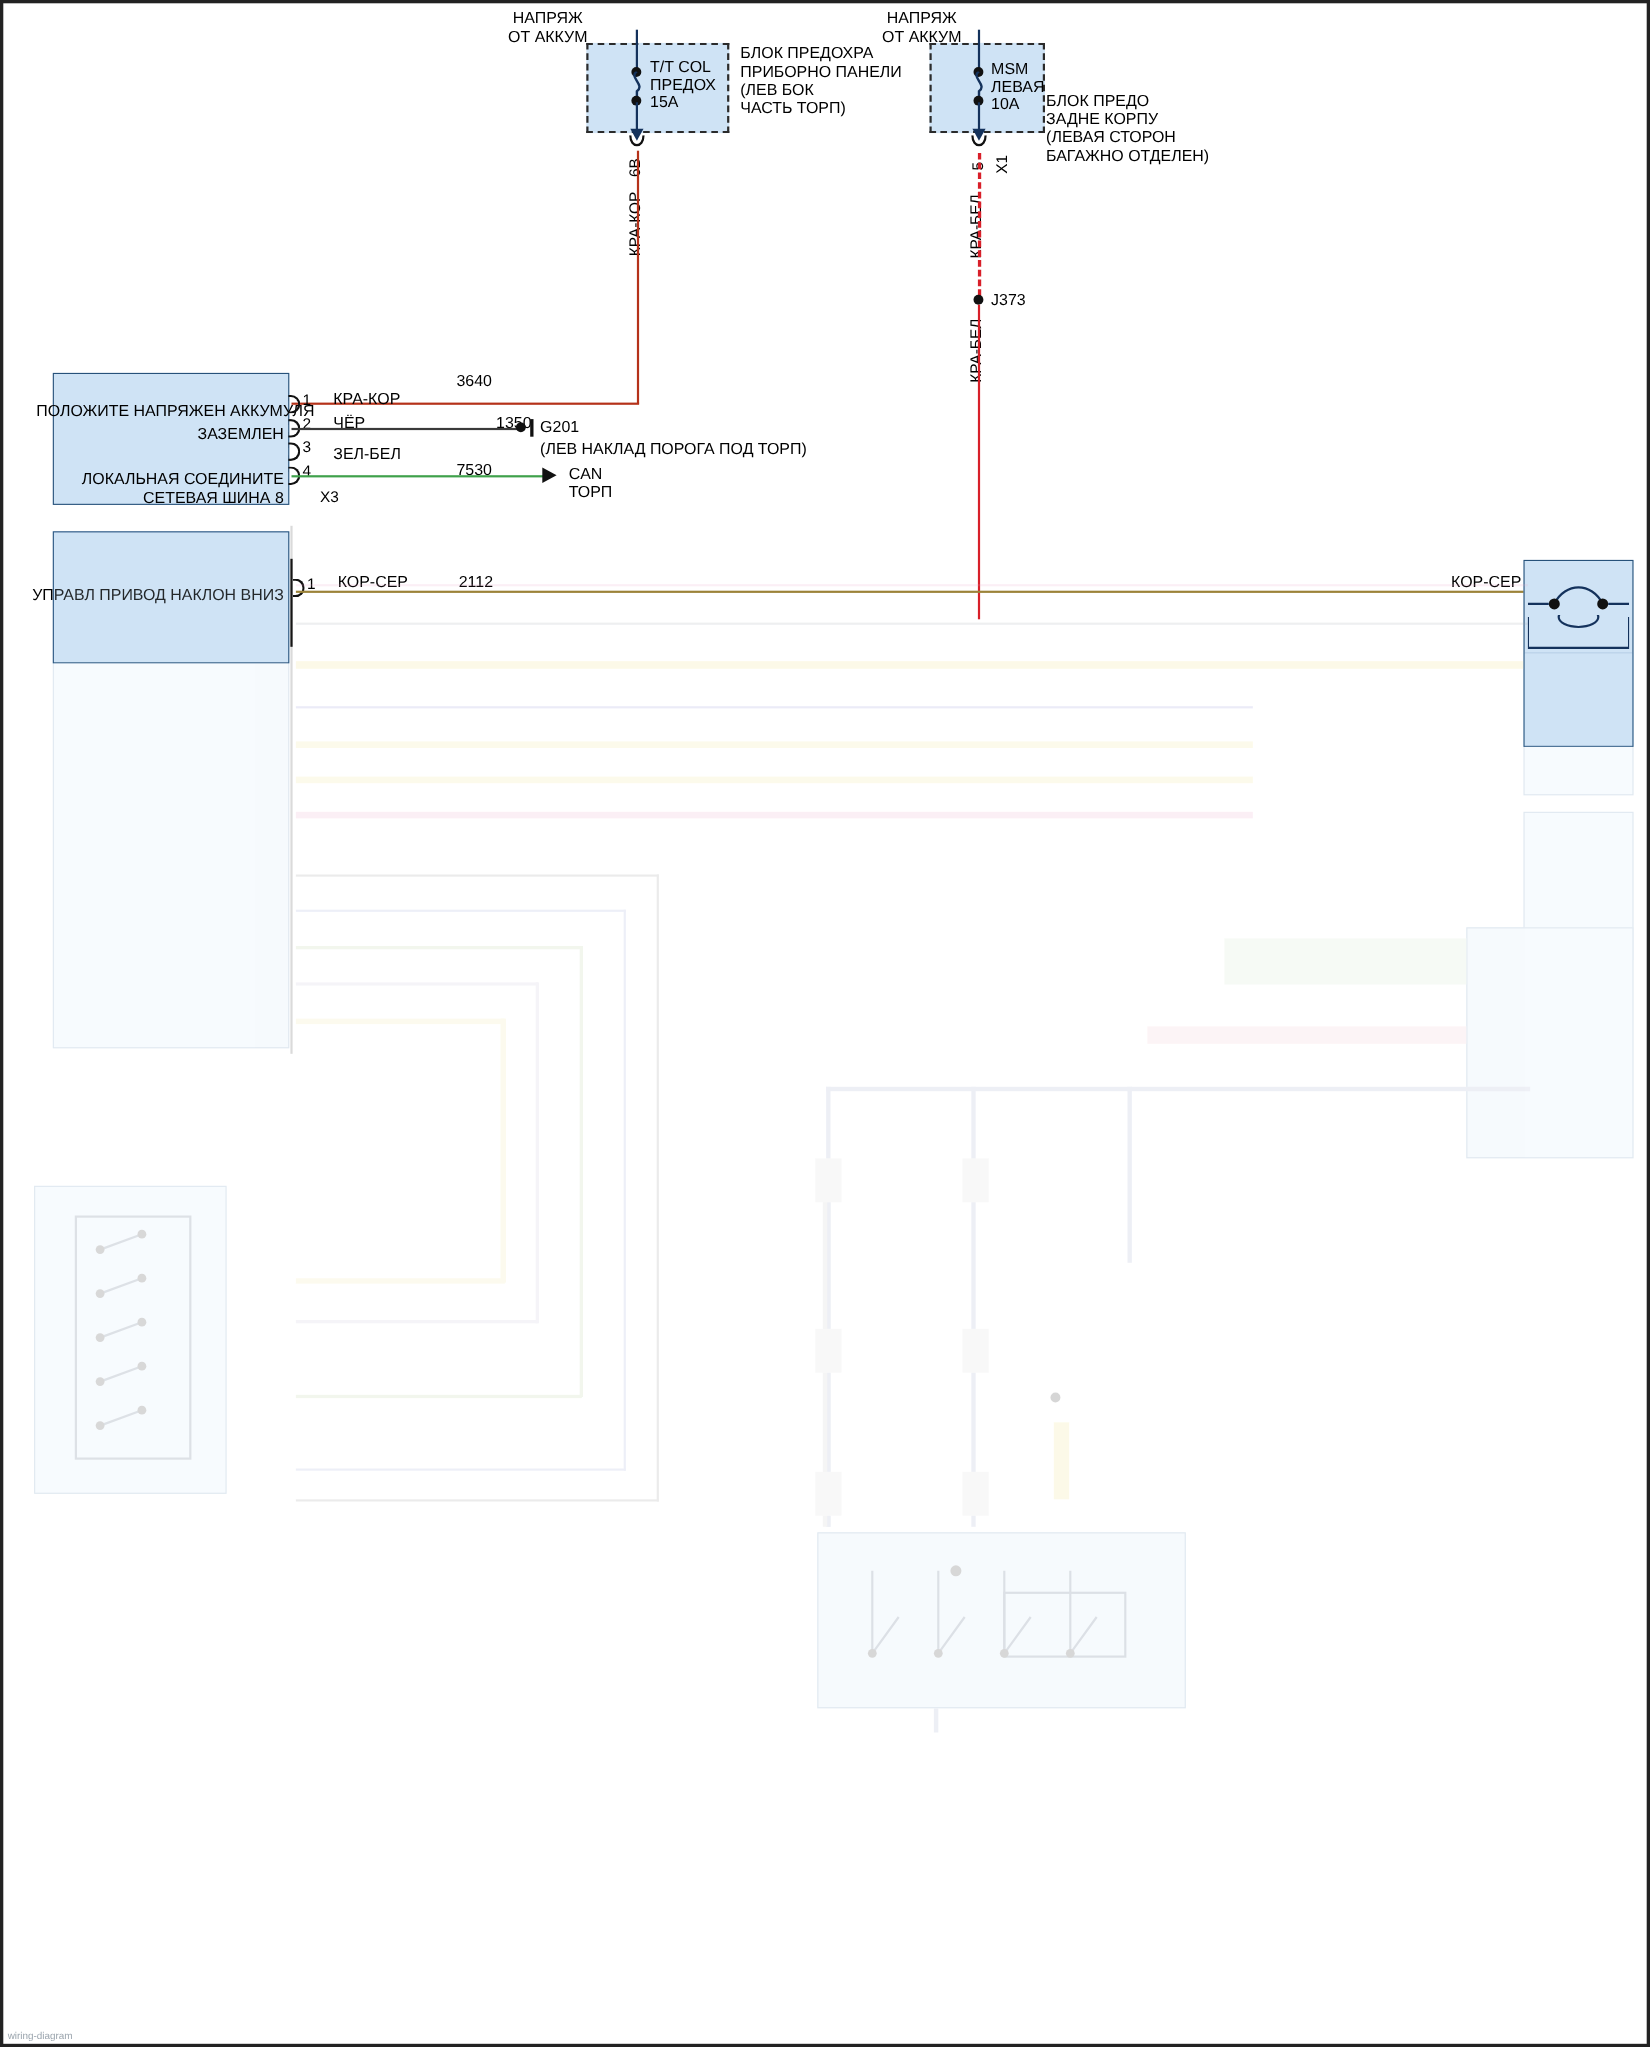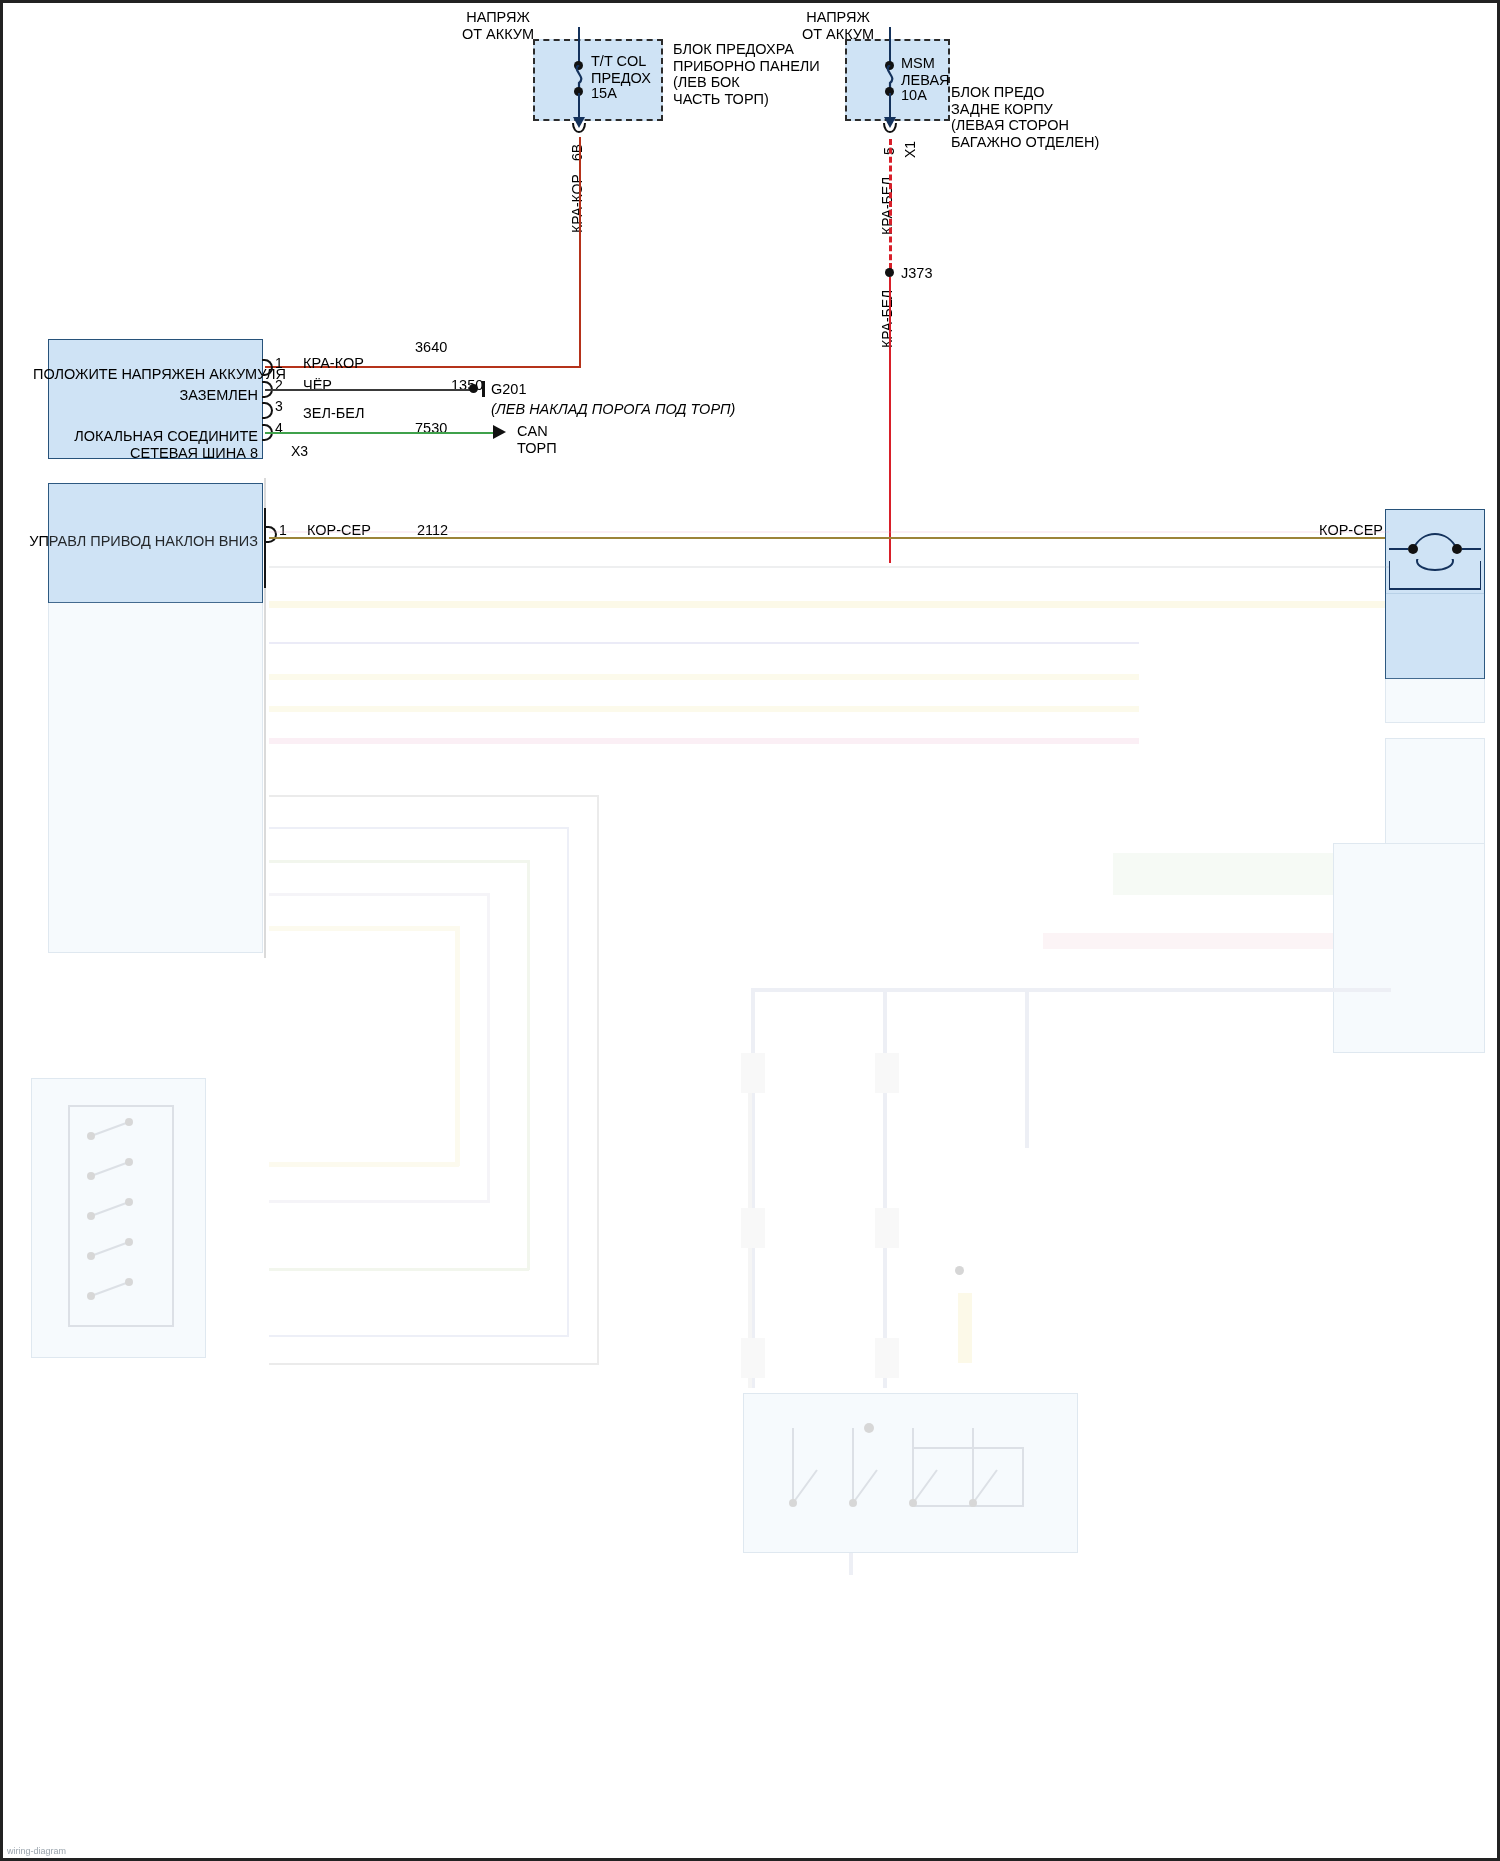--- a/index.html
+++ b/index.html
@@ -155,21 +155,21 @@
 
   <div class="txt" style="left:300px;top:352px;">КРА-КОР</div>
   <div class="txt" style="left:412px;top:336px;text-align:center;">3640</div>
 
   <div class="txt" style="left:300px;top:374px;">ЧЁР</div>
   <div class="txt" style="left:412px;top:374px;margin-left:36px;">1350</div>
   <div class="wire" style="left:262px;top:386px;width:208px;border-color:#3a3a3a;"></div>
   <div class="dot" style="left:466px;top:381px;"></div>
   <div class="thin" style="left:479px;top:378px;width:2.5px;height:16px;background:#111;"></div>
   <div class="txt" style="left:488px;top:378px;text-align:right;">G201</div>
-  <div class="txt" style="left:488px;top:398px;font-style:italic;">(ЛЕВ НАКЛАД ПОРОГА ПОД ТОРП)</div>
+  <div class="txt" style="left:488px;top:398px;">(ЛЕВ НАКЛАД ПОРОГА ПОД ТОРП)</div>
 
   <div class="txt" style="left:300px;top:402px;">ЗЕЛ-БЕЛ</div>
   <div class="txt" style="left:412px;top:417px;">7530</div>
   <div class="wire" style="left:262px;top:429px;width:230px;border-color:#3fa14b;"></div>
   <div class="arrowright" style="left:490px;top:422px;"></div>
   <div class="txt" style="left:514px;top:420px;">CAN
 ТОРП</div>
 
   <div class="box" style="left:45px;top:480px;width:215px;height:120px;"></div>
 

